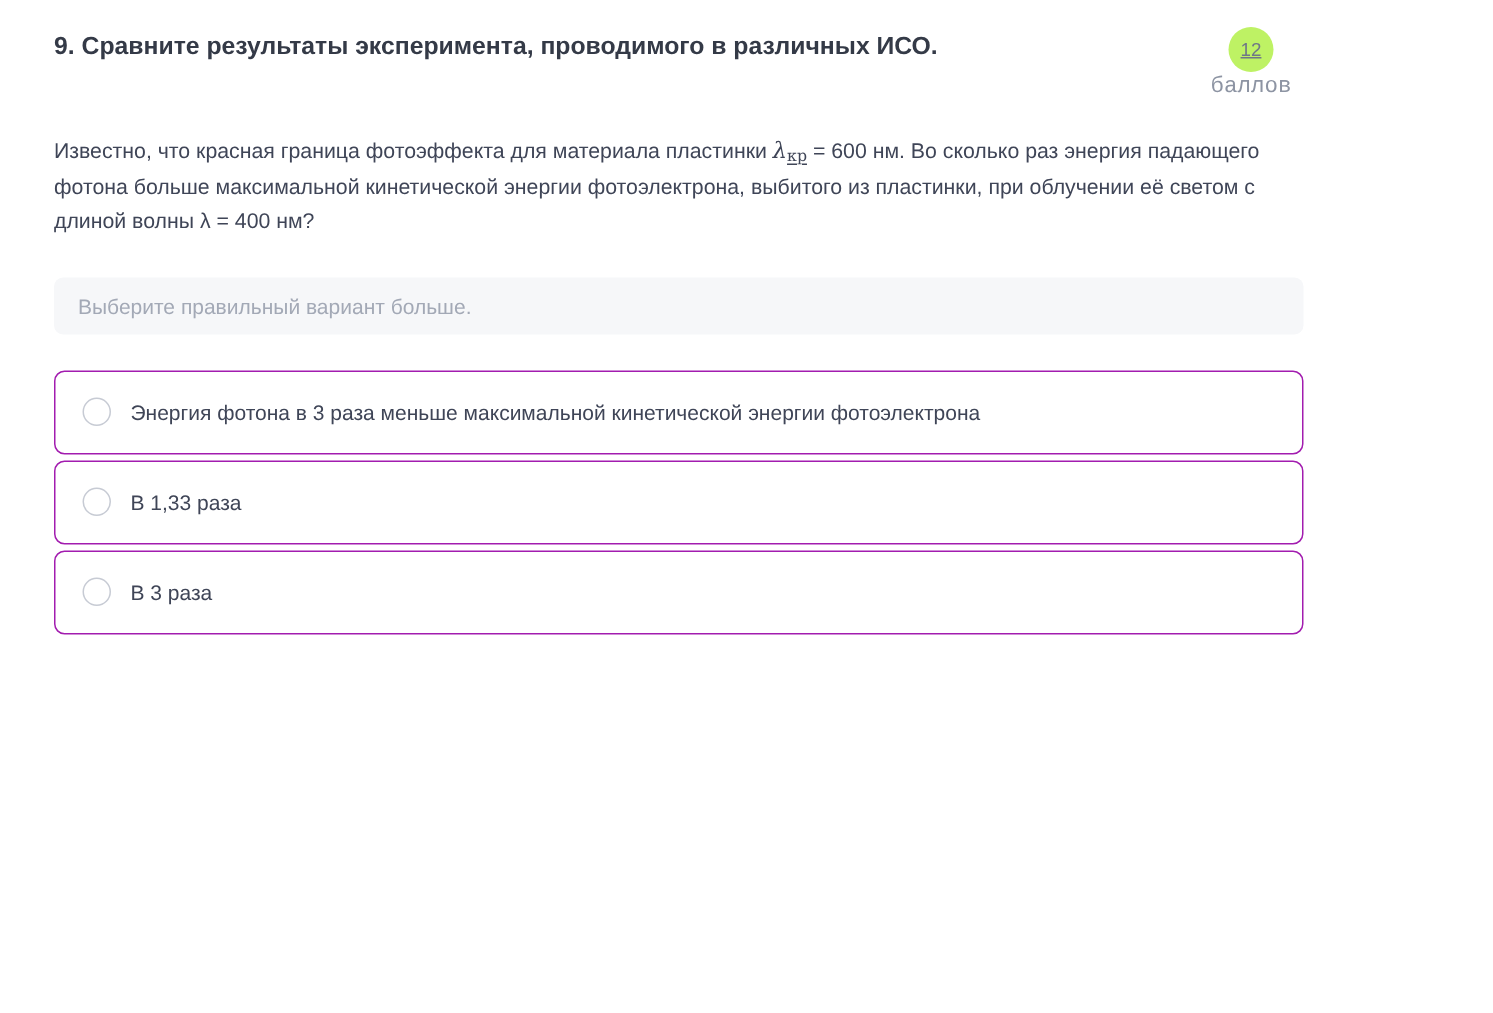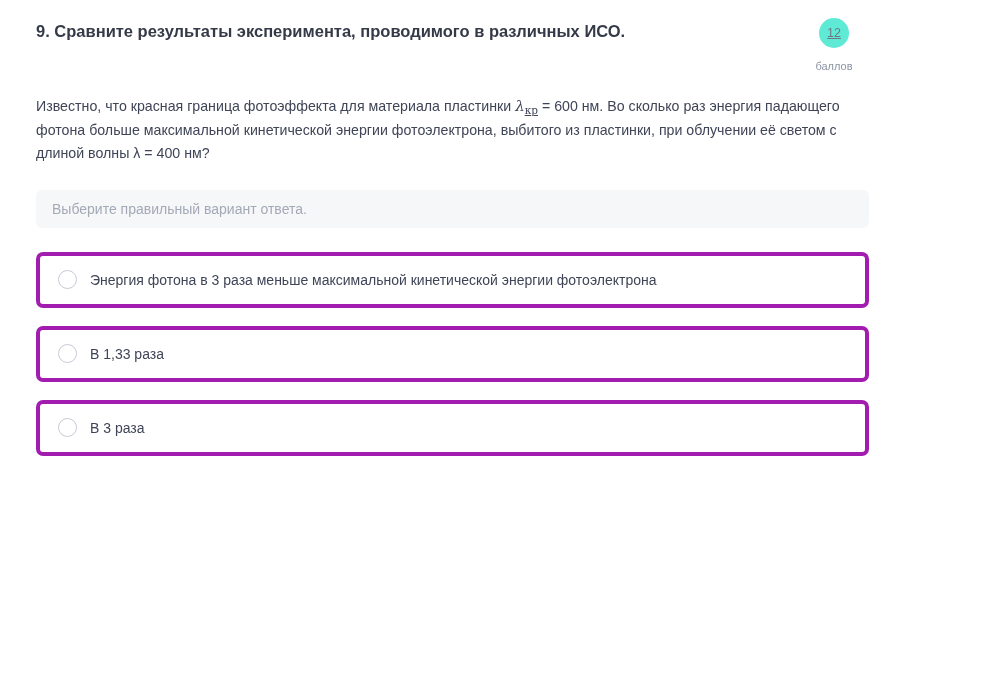--- a/index.html
+++ b/index.html
@@ -42,33 +42,34 @@
     flex-direction: column;
     align-items: center;
     width: 70px;
     flex: 0 0 auto;
     padding-top: 0px;
   }
   .score-circle {
     width: 30px;
     height: 30px;
     border-radius: 50%;
-    background: #5eead4;
+    background: #bef264;
     color: #6f7787;
     font-size: 12.5px;
     display: flex;
     align-items: center;
     justify-content: center;
     font-weight: normal;
     text-decoration: underline;
   }
   .score-label {
-    margin-top: 12px;
-    font-size: 11px;
+    margin-top: 1px;
+    font-size: 15px;
     color: #8d94a3;
+    font-family: Liberation Mono, monospace;
   }
 
   
   .q-body {
     margin-top: 22px;
     font-size: 14.2px;
     line-height: 1.65;
     color: #3f4557;
     max-width: 880px;
   }
@@ -98,27 +99,27 @@
     color: #a3a9b6;
     font-size: 14px;
   }
 
   
   .options {
     margin-top: 24px;
   }
   .option {
     height: 56px;
-    border: 4px solid #a21caf;
+    border: 1px solid #a21caf;
     border-radius: 7px;
     background: #fff;
     display: flex;
     align-items: center;
     padding: 0 18px;
-    margin-bottom: 18px;
+    margin-bottom: 4px;
     box-sizing: border-box;
   }
   .radio {
     width: 17px;
     height: 17px;
     border-radius: 50%;
     border: 1.6px solid #c7cbd4;
     flex: 0 0 auto;
     background: #fff;
   }
@@ -143,21 +144,21 @@
       <div class="score-circle">12</div>
       <div class="score-label">баллов</div>
     </div>
   </div>
 
   <div class="q-body">
     <span>Известно, что красная граница фотоэффекта для материала пластинки </span><span class="lam">λ</span><span class="lam-sub">кр</span><span> = 600 нм. Во сколько раз энергия падающего фотона больше максимальной кинетической энергии фотоэлектрона, выбитого из пластинки, при облучении её светом с длиной волны λ = 400 нм?</span>
   </div>
 
   <div class="hint-bar">
-    <span>Выберите правильный вариант ответа.</span>
+    <span>Выберите правильный вариант больше.</span>
   </div>
 
   <div class="options">
 
     <div class="option first">
       <span class="radio"></span>
       <span class="option-label">Энергия фотона в 3 раза меньше максимальной кинетической энергии фотоэлектрона</span>
     </div>
 
 

